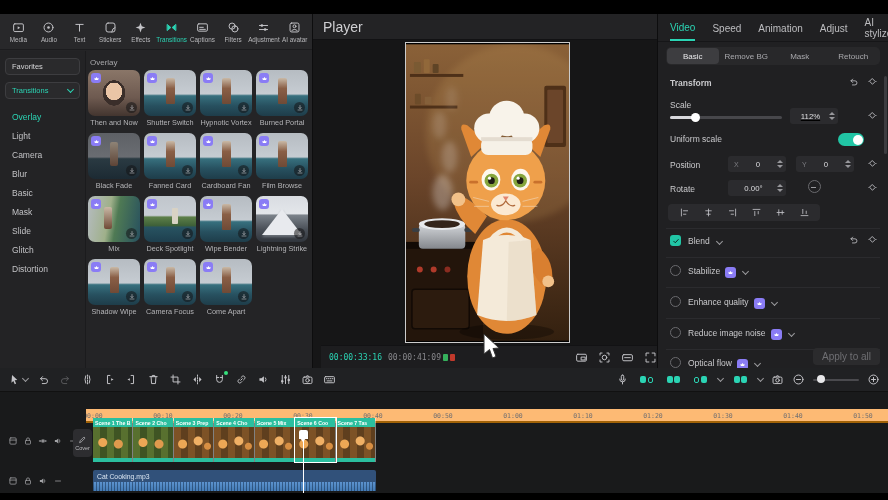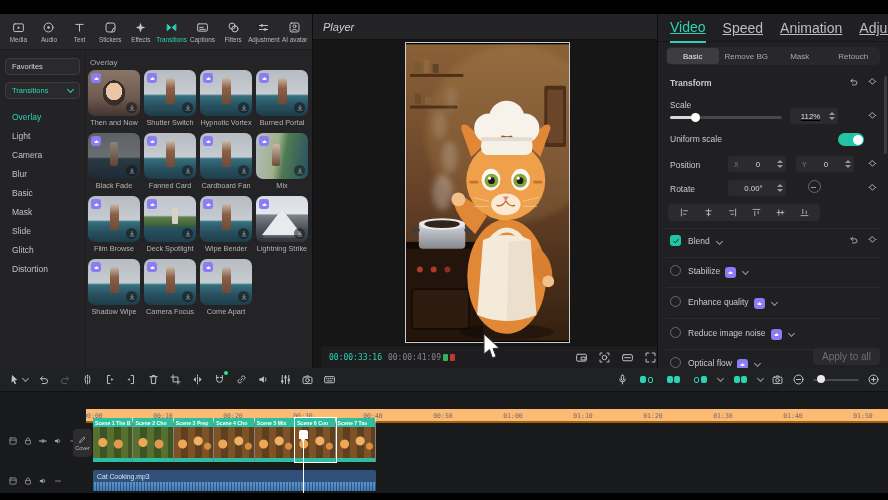--- a/index.html
+++ b/index.html
@@ -49,35 +49,35 @@
   .v-mountain::before{content:"";position:absolute;left:50%;top:28%;margin-left:-20px;border-left:20px solid rgba(0,0,0,0);border-right:20px solid rgba(0,0,0,0);border-bottom:26px solid #e8eaee;filter:drop-shadow(0 2px 1px #6a7078);}
   .v-mix{background:linear-gradient(100deg,#b6bcc2 0%,#9fb08a 40%,#4f7a54 55%,#27505f 100%);}
   .v-mix::before{content:"";position:absolute;left:30%;top:24%;width:8px;height:22px;background:linear-gradient(#c9b9a6,#6f4a36);border-radius:2px;}
   .badge-vip{position:absolute;left:3px;top:3px;width:10px;height:10px;border-radius:3px;background:#8a7cf5;display:flex;align-items:center;justify-content:center;}
   .badge-vip svg{width:7px;height:7px;}
   .dl{position:absolute;right:3px;bottom:3px;width:11px;height:11px;border-radius:50%;background:rgba(20,20,22,.55);display:flex;align-items:center;justify-content:center;}
   .dl svg{width:8px;height:8px;}
   .cell-label{margin-top:2px;font-size:7.3px;color:#b4b4b7;text-align:center;white-space:nowrap;overflow:hidden;text-overflow:ellipsis;}
   
   #player-header{position:absolute;left:0;top:0;width:100%;height:26px;background:#232325;border-bottom:1px solid #121214;display:flex;align-items:center;justify-content:space-between;padding:0 10px;}
-  #player-header .title{font-size:11px;color:#cfcfd2;font-style:italic;}
+  #player-header .title{font-size:14px;color:#cfcfd2;}
   #canvas{position:absolute;left:92px;top:28px;width:165px;height:301px;border:1px solid rgba(255,255,255,.8);background:#000;}
   #canvas svg{display:block;}
   #player-controls{position:absolute;left:8px;bottom:0;width:100%;height:23px;background:#1d1d1f;border-top:1px solid #121214;display:flex;align-items:center;padding:0 8px;}
   .tc{font-family:"DejaVu Sans Mono",monospace;font-size:8px;}
   .tc.cur{color:#2bd4b4;}
   .tc.tot{color:#88888c;margin-left:6px;}
   .sq{width:5px;height:7px;border-radius:1px;display:inline-block;margin-left:2px;}
   #pc-icons{margin-left:auto;display:flex;align-items:center;gap:10px;}
   #pc-icons .ic{width:13px;height:13px;}
   
   #cursor{position:absolute;left:480px;top:332px;width:22px;height:30px;z-index:60;pointer-events:none;}
   
   #tabs{position:absolute;left:0;top:0;width:100%;height:28px;display:flex;align-items:center;padding:0 12px;gap:17px;background:#202022;border-bottom:1px solid #161618;}
-  .tab{font-size:14px;color:#bdbdc0;cursor:pointer;padding:7px 0 6px 0;text-decoration:underline;}
+  .tab{font-size:10px;color:#bdbdc0;cursor:pointer;padding:7px 0 6px 0;}
   .tab.active{color:#2bd4b4;border-bottom:2px solid #2bd4b4;}
   #subtabs{position:absolute;left:8px;top:33px;width:214px;height:18px;background:#28282a;border-radius:5px;display:flex;align-items:center;}
   .subtab{flex:1;height:16px;margin:0 1px;display:flex;align-items:center;justify-content:center;font-size:8px;color:#a9a9ad;border-radius:4px;cursor:pointer;}
   .subtab.active{background:#3d3d40;color:#e8e8ea;}
   .rp-label{position:absolute;font-size:8.5px;color:#c9c9cc;}
   .rp-right{position:absolute;right:10px;display:flex;align-items:center;gap:8px;}
   .rp-right .ic{width:11px;height:11px;}
   .divline{position:absolute;left:8px;right:8px;height:1px;background:#2b2b2e;}
   .slider-track{position:absolute;height:3px;background:#47474b;border-radius:2px;}
   .slider-fill{position:absolute;height:3px;background:#d8d8dc;border-radius:2px;}
@@ -353,48 +353,48 @@
               </span>
               <span class="dl">
                 <svg viewBox="0 0 16 16" class="ic">
                   <path d="M8 3 V9 M5.5 6.8 L8 9.3 L10.5 6.8 M4 12 H12"></path>
                 </svg>
               </span>
             </div>
             <div class="cell-label">Cardboard Fan</div>
           </div>
           <div class="cell">
+            <div class="thumb v-lighthouse">
+              <span class="badge-vip">
+                <svg viewBox="0 0 16 16" class="ic">
+                  <path d="M3 6 L5.5 8 L8 4.5 L10.5 8 L13 6 L11.8 11.5 H4.2 Z" class="fw"></path>
+                </svg>
+              </span>
+              <span class="dl">
+                <svg viewBox="0 0 16 16" class="ic">
+                  <path d="M8 3 V9 M5.5 6.8 L8 9.3 L10.5 6.8 M4 12 H12"></path>
+                </svg>
+              </span>
+            </div>
+            <div class="cell-label">Film Browse</div>
+          </div>
+          <div class="cell">
             <div class="thumb v-mix">
               <span class="badge-vip">
                 <svg viewBox="0 0 16 16" class="ic">
                   <path d="M3 6 L5.5 8 L8 4.5 L10.5 8 L13 6 L11.8 11.5 H4.2 Z" class="fw"></path>
                 </svg>
               </span>
               <span class="dl">
                 <svg viewBox="0 0 16 16" class="ic">
                   <path d="M8 3 V9 M5.5 6.8 L8 9.3 L10.5 6.8 M4 12 H12"></path>
                 </svg>
               </span>
             </div>
             <div class="cell-label">Mix</div>
-          </div>
-          <div class="cell">
-            <div class="thumb v-lighthouse">
-              <span class="badge-vip">
-                <svg viewBox="0 0 16 16" class="ic">
-                  <path d="M3 6 L5.5 8 L8 4.5 L10.5 8 L13 6 L11.8 11.5 H4.2 Z" class="fw"></path>
-                </svg>
-              </span>
-              <span class="dl">
-                <svg viewBox="0 0 16 16" class="ic">
-                  <path d="M8 3 V9 M5.5 6.8 L8 9.3 L10.5 6.8 M4 12 H12"></path>
-                </svg>
-              </span>
-            </div>
-            <div class="cell-label">Film Browse</div>
           </div>
           <div class="cell">
             <div class="thumb v-island">
               <span class="badge-vip">
                 <svg viewBox="0 0 16 16" class="ic">
                   <path d="M3 6 L5.5 8 L8 4.5 L10.5 8 L13 6 L11.8 11.5 H4.2 Z" class="fw"></path>
                 </svg>
               </span>
               <span class="dl">
                 <svg viewBox="0 0 16 16" class="ic">

